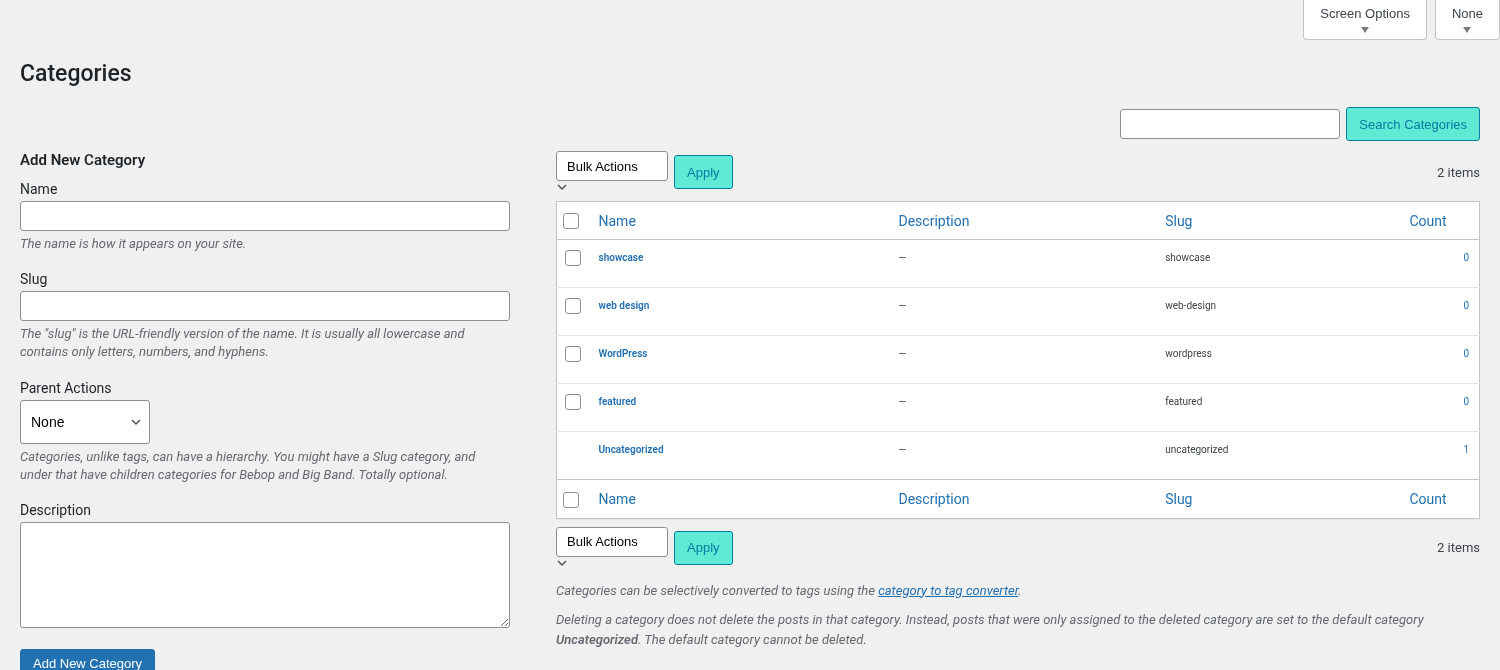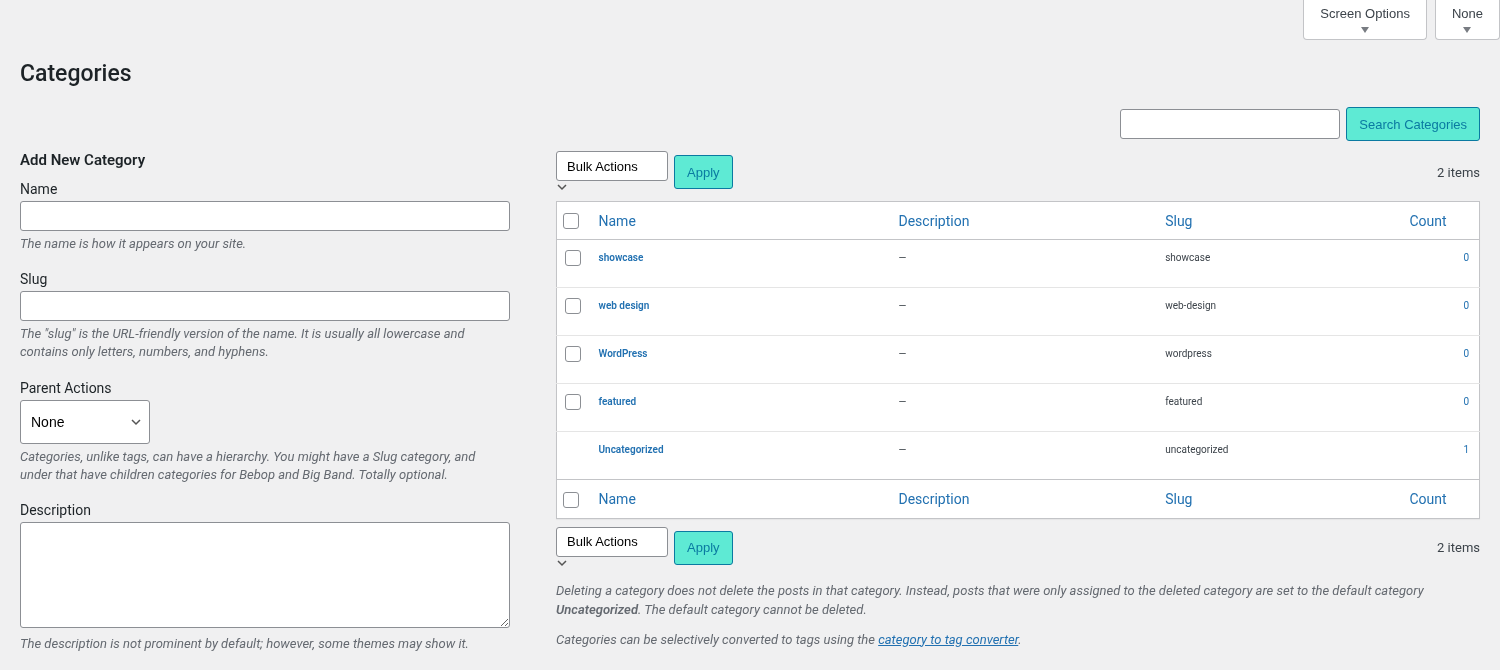--- a/index.html
+++ b/index.html
@@ -289,21 +289,20 @@
                 <path d="M2 4 L6 8 L10 4" fill="none" stroke="#555" stroke-width="1.5"></path>
               </svg>
           </span>
         </div>
         <p class="help">Categories, unlike tags, can have a hierarchy. You might have a Slug category, and under that have children categories for Bebop and Big Band. Totally optional.</p>
       </div>
 
       <div class="field">
         <label>Description</label>
         <textarea class="textarea" style=""></textarea>
-        <p class="help">The description is not prominent by default; however, some themes may show it.</p>
       </div>
 
       <button class="primary-btn">Add New Category</button>
 
     </div>
 
     <div class="col-right">
 
       <div class="tablenav">
         <div class="actions">
@@ -391,23 +390,23 @@
                   <path d="M2 4 L6 8 L10 4" fill="none" stroke="#555" stroke-width="1.5"></path>
                 </svg>
             </span>
           </div>
           <button class="wp-btn">Apply</button>
         </div>
         <div class="items-count">2 items</div>
       </div>
 
       <p class="note">
+        <span>Categories can be selectively converted to tags using the </span><a href="#">category to tag converter</a><span>.</span>
+      </p>
+      <p class="note">
         <span>Deleting a category does not delete the posts in that category. Instead, posts that were only assigned to the deleted category are set to the default category </span><span class="strong">Uncategorized</span><span>. The default category cannot be deleted.</span>
       </p>
-      <p class="note">
-        <span>Categories can be selectively converted to tags using the </span><a href="#">category to tag converter</a><span>.</span>
-      </p>
 
     </div>
 
   </div>
 
 </div>
 
 </body></html>

